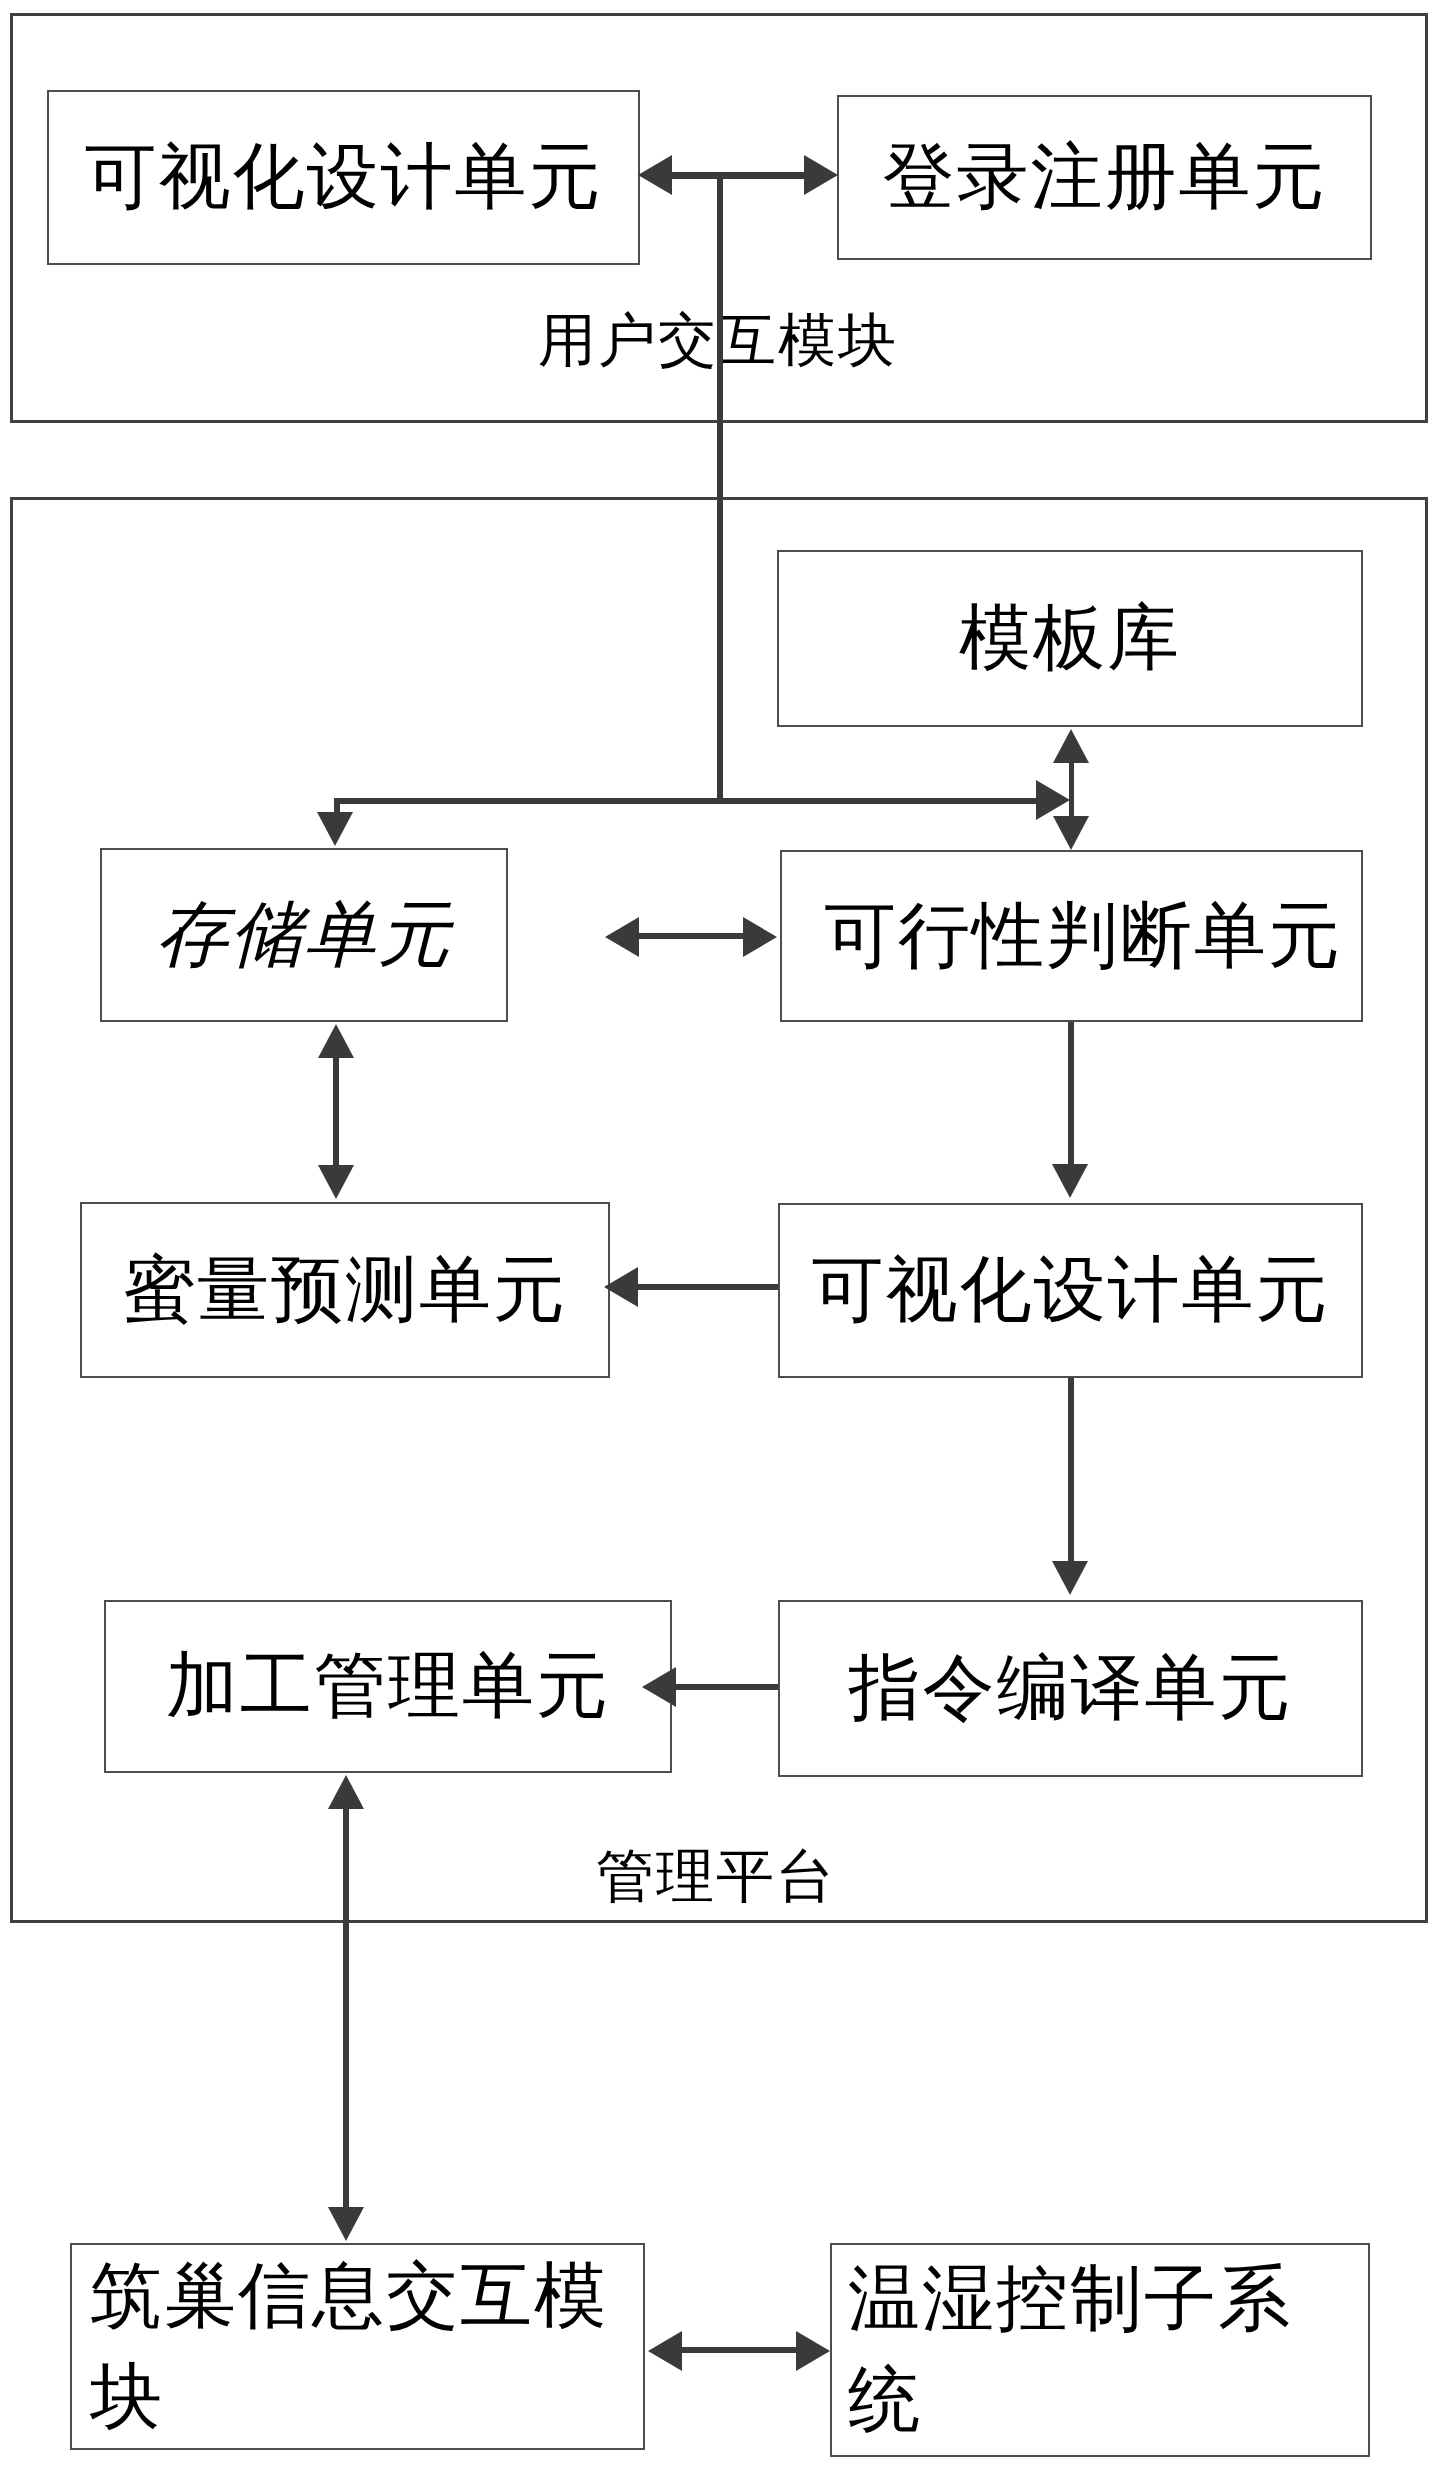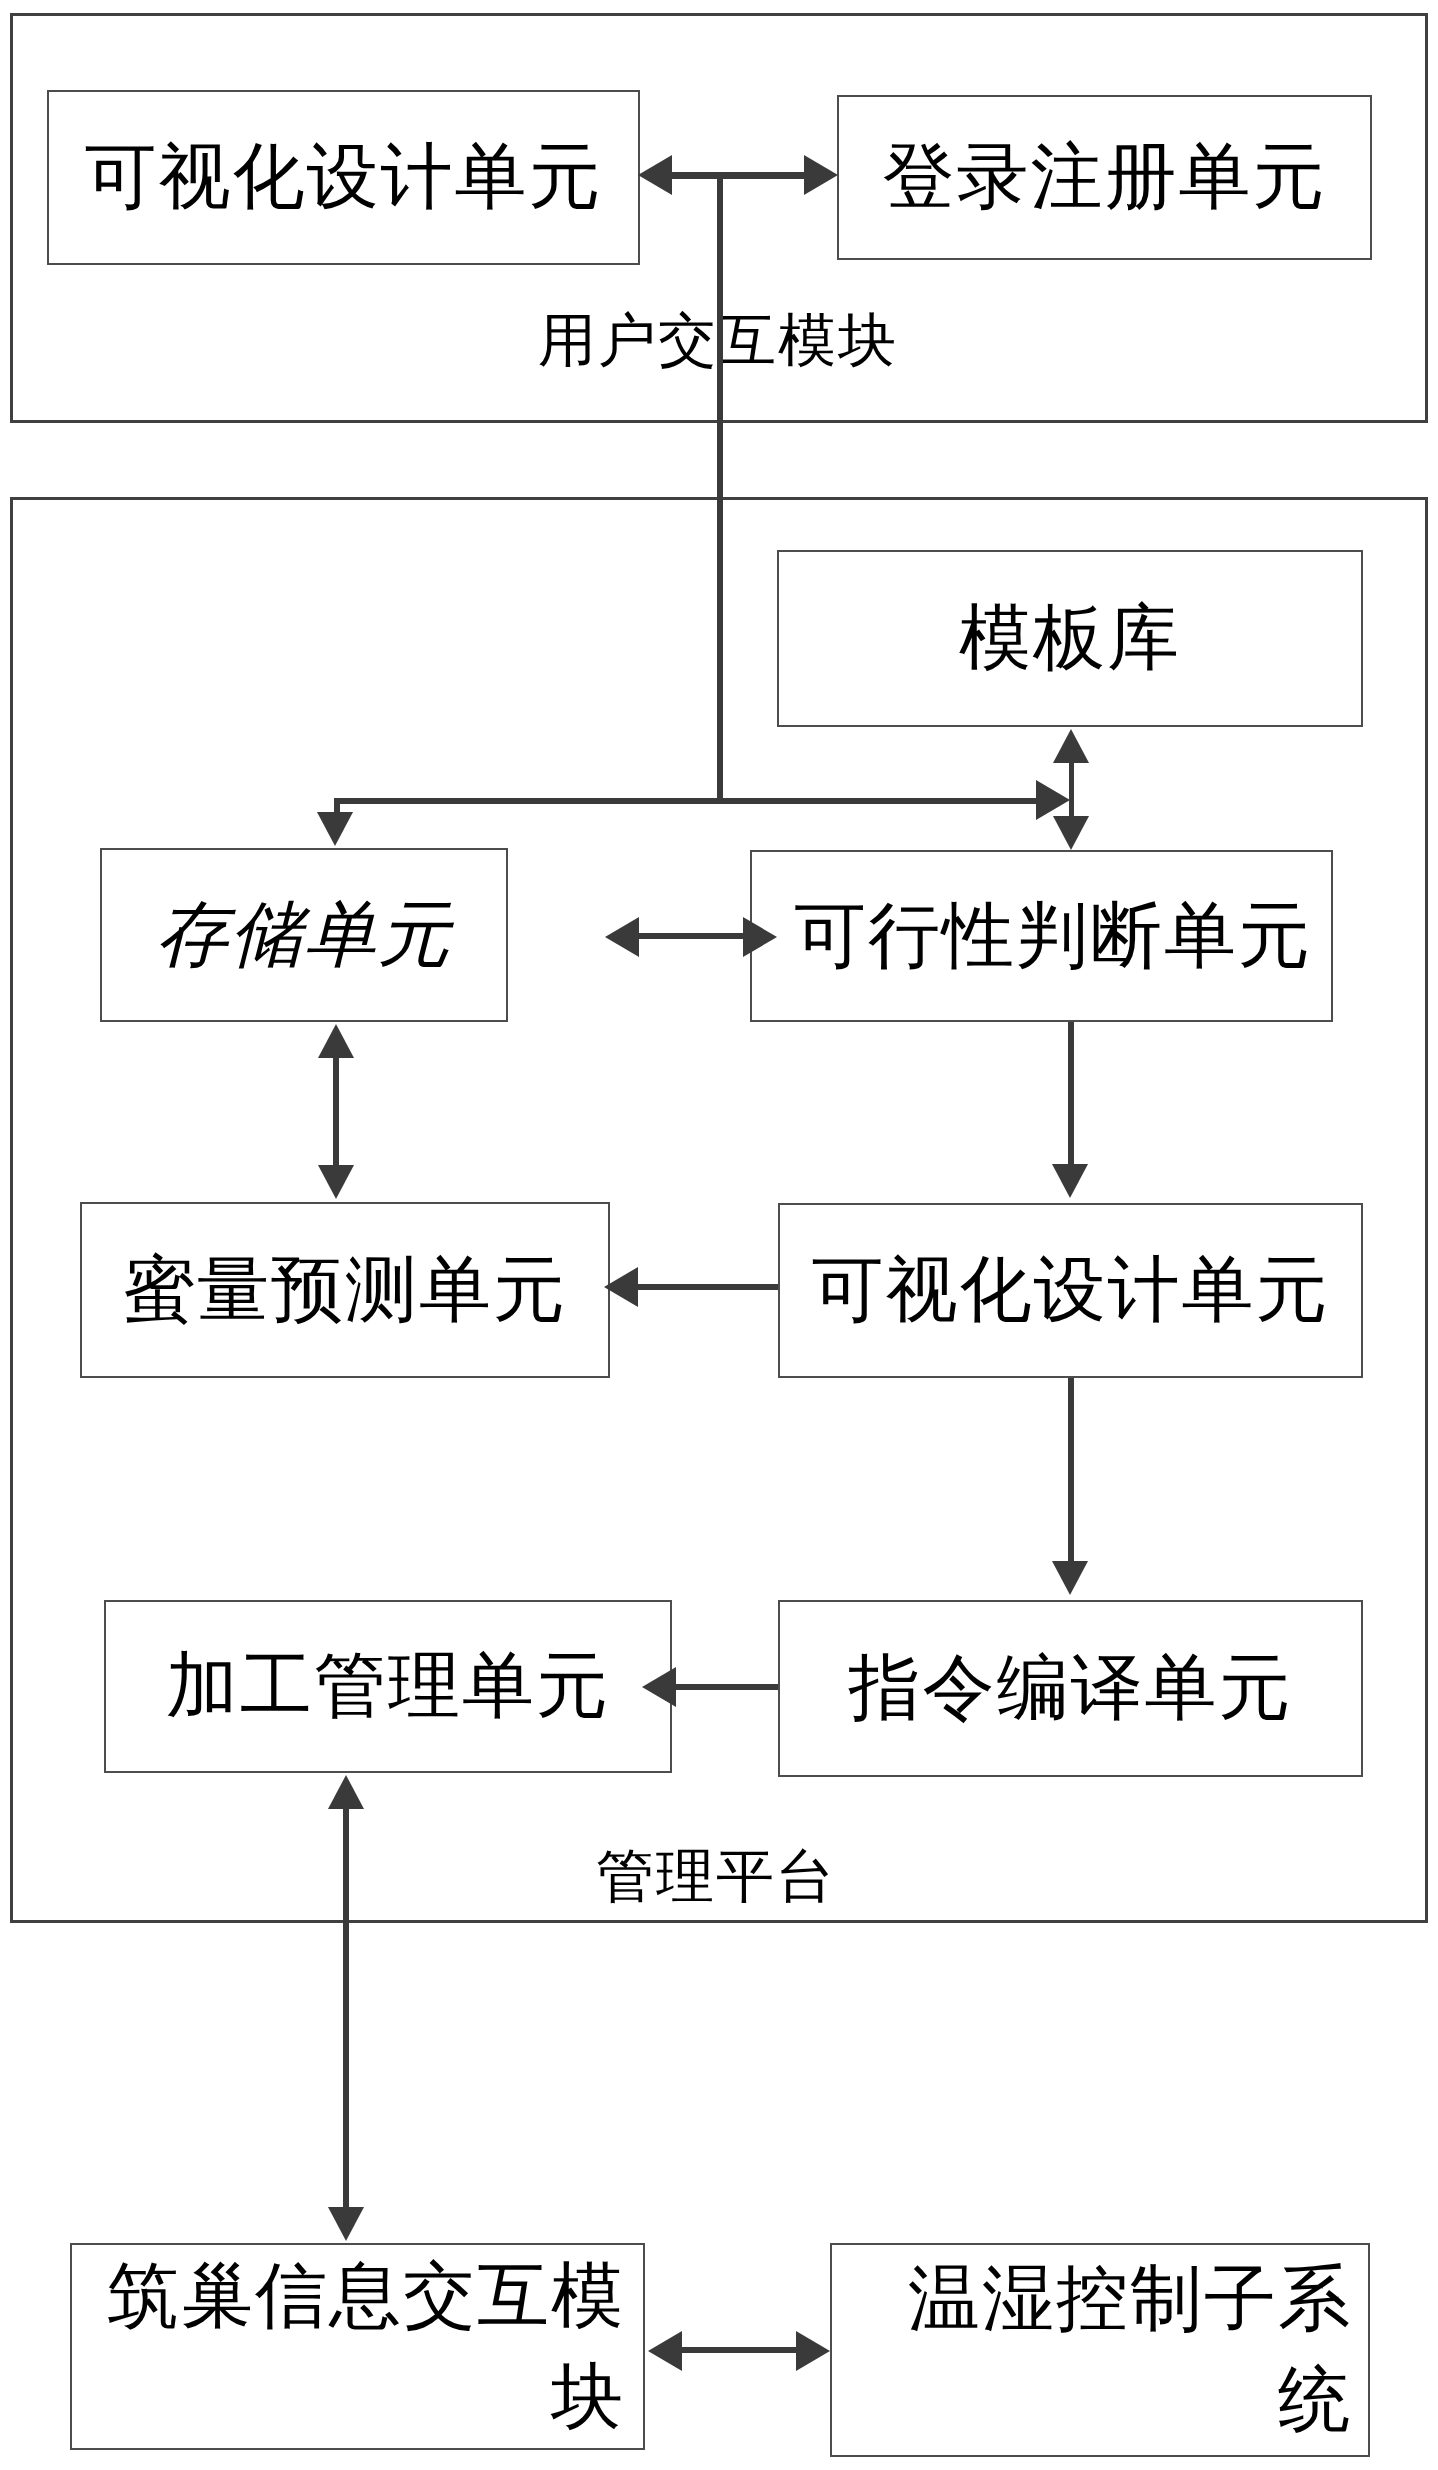--- a/index.html
+++ b/index.html
@@ -24,21 +24,21 @@
     border:3px solid var(--container-border);
     background:transparent;
   }
   .node{
     position:absolute;
     border:2px solid var(--box-border);
     background:#ffffff;
     display:flex;
     align-items:center;
     justify-content:center;
-    text-align:right;
+    text-align:left;
     font-size:72px;
     letter-spacing:2px;
     line-height:1.4;
     box-sizing:border-box;
   }
   .zone-label{
     position:absolute;
     text-align:center;
     font-size:58px;
     letter-spacing:2px;
@@ -71,21 +71,21 @@
   </div>
 
   <div class="node" style="left:777px;top:550px;width:586px;height:177px;">
     <span>模板库</span>
   </div>
 
   <div class="node" style="left:100px;top:848px;width:408px;height:174px;font-style:italic;">
     <span>存储单元</span>
   </div>
 
-  <div class="node" style="left:750px;top:850px;width:583px;height:172px;padding-left:23px;">
+  <div class="node" style="left:780px;top:850px;width:583px;height:172px;padding-left:23px;">
     <span>可行性判断单元</span>
   </div>
 
   <div class="node" style="left:72px;top:1202px;width:530px;height:176px;margin-left:8px;">
     <span>蜜量预测单元</span>
   </div>
 
   <div class="node" style="left:778px;top:1203px;width:585px;height:175px;">
     <span>可视化设计单元</span>
   </div>

